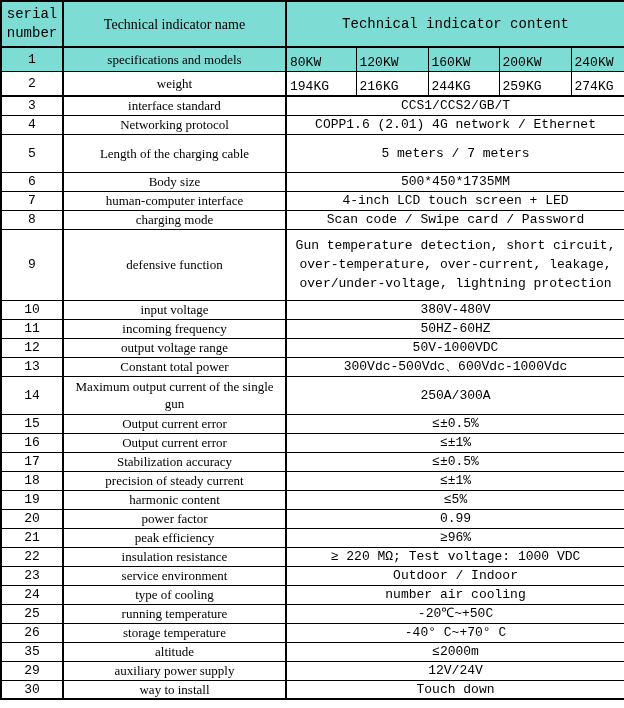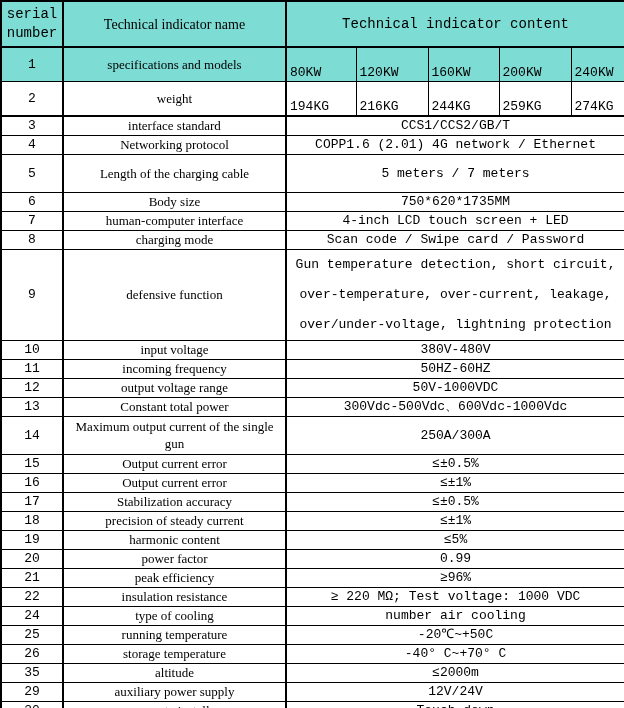--- a/index.html
+++ b/index.html
@@ -31,24 +31,24 @@
     background: var(--hl-bg);
     border-bottom-width: 2px;
     line-height: 19px;
   }
   thead tr { height: 46px; }
   .col-a { border-right-width: 2px; }
   .col-b { border-right-width: 2px; font-family: Liberation Serif, serif; }
   tbody tr { height: 19px; }
   tbody tr:nth-child(5), tbody tr:nth-child(14) { height: 38px; }
   tbody tr:nth-child(9) { height: 71px; }
-  tbody tr:nth-child(9) td { line-height: 30px; }
+  tbody tr:nth-child(9) td { line-height: 19px; }
   tbody tr:nth-child(2) td { border-bottom-width: 2px; }
   tbody tr.hl td { background: var(--hl-bg); }
-  td.sub { text-align: left; padding: 16px 1px 0 3px; }
+  td.sub { text-align: left; padding: 6px 1px 0 3px; }
 </style>
 </head>
 <body>
 
 <table class="spec">
   <colgroup>
     <col style="width:62px">
     <col style="width:223px">
     <col style="width:70px">
     <col style="width:72px">
@@ -93,21 +93,21 @@
         <td colspan="5">COPP1.6 (2.01) 4G network / Ethernet</td>
       </tr>
       <tr>
         <td class="col-a">5</td>
         <td class="col-b">Length of the charging cable</td>
         <td colspan="5">5 meters / 7 meters</td>
       </tr>
       <tr>
         <td class="col-a">6</td>
         <td class="col-b">Body size</td>
-        <td colspan="5">750*620*1735MM</td>
+        <td colspan="5">500*450*1735MM</td>
       </tr>
       <tr>
         <td class="col-a">7</td>
         <td class="col-b">human-computer interface</td>
         <td colspan="5">4-inch LCD touch screen + LED</td>
       </tr>
       <tr>
         <td class="col-a">8</td>
         <td class="col-b">charging mode</td>
         <td colspan="5">Scan code / Swipe card / Password</td>
@@ -174,20 +174,25 @@
       </tr>
       <tr>
         <td class="col-a">21</td>
         <td class="col-b">peak efficiency</td>
         <td colspan="5">≥96%</td>
       </tr>
       <tr>
         <td class="col-a">22</td>
         <td class="col-b">insulation resistance</td>
         <td colspan="5">≥ 220 MΩ; Test voltage: 1000 VDC</td>
+      </tr>
+      <tr>
+        <td class="col-a">23</td>
+        <td class="col-b">service environment</td>
+        <td colspan="5">Outdoor / Indoor</td>
       </tr>
       <tr>
         <td class="col-a">24</td>
         <td class="col-b">type of cooling</td>
         <td colspan="5">number air cooling</td>
       </tr>
       <tr>
         <td class="col-a">25</td>
         <td class="col-b">running temperature</td>
         <td colspan="5">-20℃~+50C</td>

